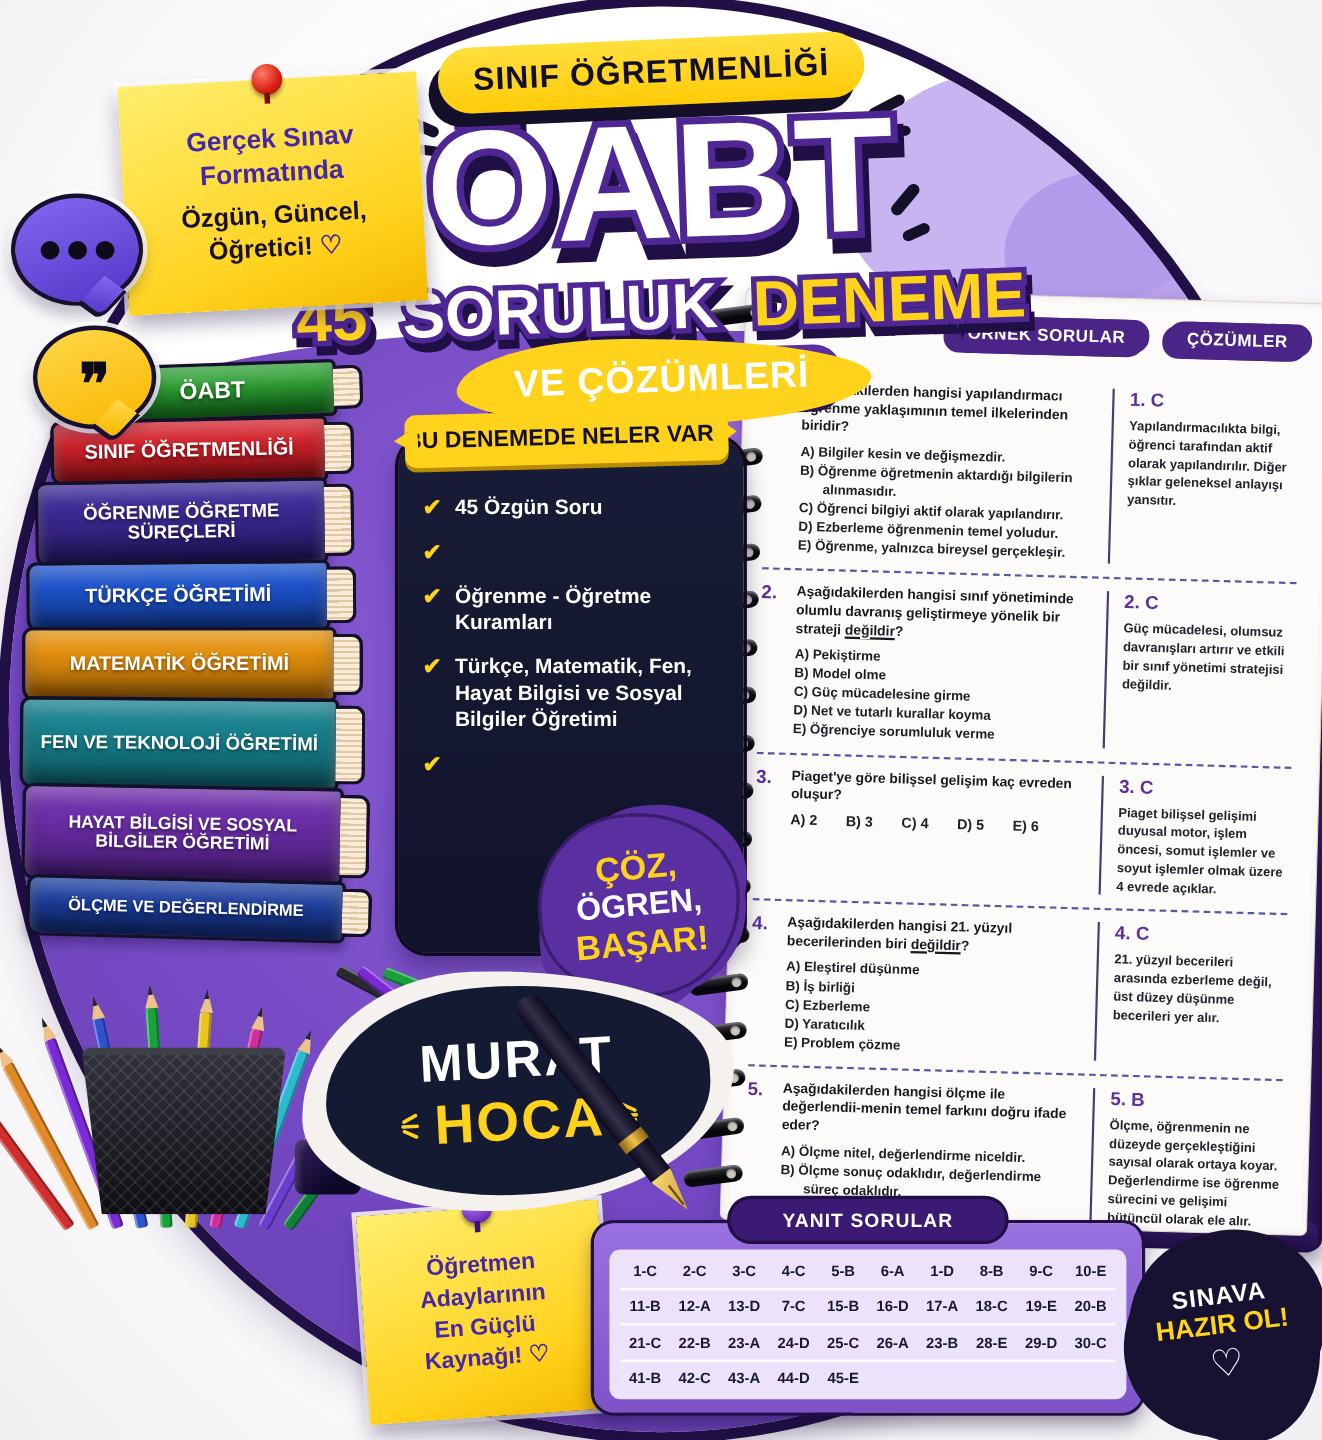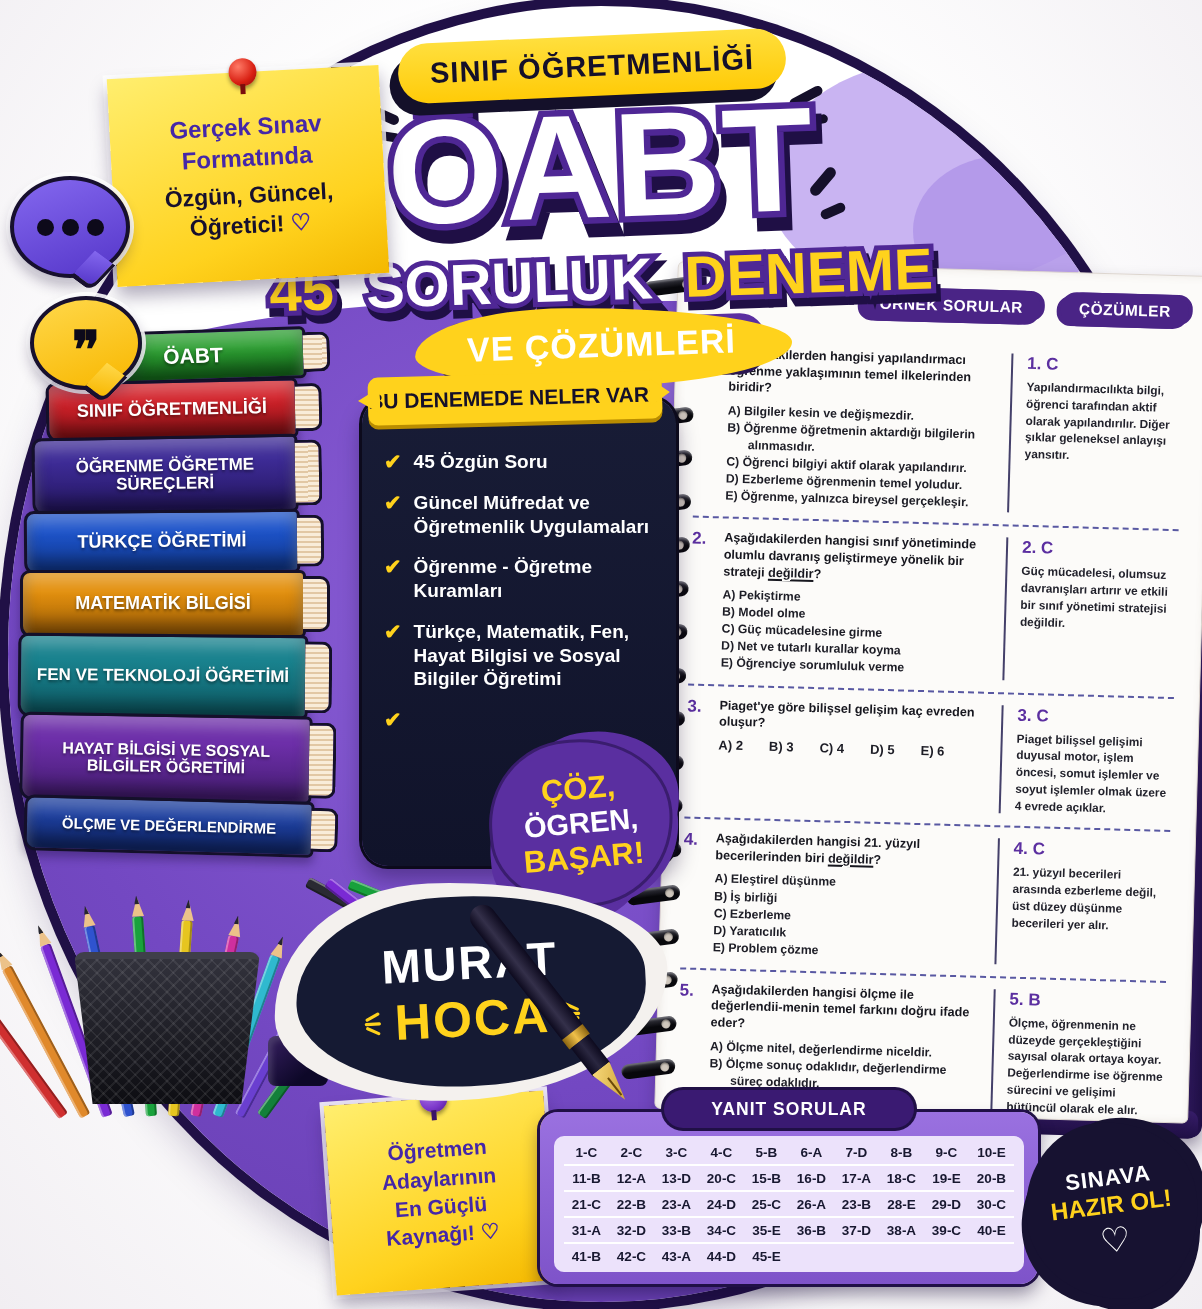--- a/index.html
+++ b/index.html
@@ -312,21 +312,21 @@
       </div>
       <div class="book" style="left: 16px; top: 106px; width: 266px; height: 78px; transform: rotate(-1deg); font-size: 17px; background: linear-gradient(rgb(61, 43, 150) 30%, rgb(36, 22, 96) 100%);">
         <span class="book-label">ÖĞRENME ÖĞRETME SÜREÇLERİ</span>
         <span class="page-edge"></span>
       </div>
       <div class="book" style="left: 8px; top: 180px; width: 276px; height: 64px; transform: rotate(-0.5deg); font-size: 18px; background: linear-gradient(rgb(29, 83, 201) 30%, rgb(17, 58, 148) 100%);">
         <span class="book-label">TÜRKÇE ÖĞRETİMİ</span>
         <span class="page-edge"></span>
       </div>
       <div class="book" style="left: 4px; top: 240px; width: 286px; height: 68px; transform: rotate(0deg); font-size: 18px; background: linear-gradient(rgb(227, 144, 14) 30%, rgb(160, 95, 6) 100%);">
-        <span class="book-label">MATEMATİK BİLGİSİ</span>
+        <span class="book-label">MATEMATİK ÖĞRETİMİ</span>
         <span class="page-edge"></span>
       </div>
       <div class="book" style="left: 2px; top: 304px; width: 290px; height: 84px; transform: rotate(0.5deg); font-size: 17px; background: linear-gradient(rgb(25, 130, 142) 30%, rgb(13, 90, 100) 100%);">
         <span class="book-label">FEN VE TEKNOLOJİ ÖĞRETİMİ</span>
         <span class="page-edge"></span>
       </div>
       <div class="book" style="left: 4px; top: 384px; width: 292px; height: 88px; transform: rotate(1deg); font-size: 16px; background: linear-gradient(rgb(109, 47, 169) 30%, rgb(69, 28, 114) 100%);">
         <span class="book-label">HAYAT BİLGİSİ VE SOSYAL BİLGİLER ÖĞRETİMİ</span>
         <span class="page-edge"></span>
       </div>
@@ -353,21 +353,20 @@
 
   <div class="panel">
     <div class="panel-header">BU DENEMEDE NELER VAR?</div>
     <div id="feature-list">
         <div class="feature">
           <span class="check">✔</span>
           <span class="ftext">45 Özgün Soru</span>
         </div>
         <div class="feature">
           <span class="check">✔</span>
-          <span class="ftext">Güncel Müfredat ve Öğretmenlik Uygulamaları</span>
         </div>
         <div class="feature">
           <span class="check">✔</span>
           <span class="ftext">Öğrenme - Öğretme Kuramları</span>
         </div>
         <div class="feature">
           <span class="check">✔</span>
           <span class="ftext">Türkçe, Matematik, Fen, Hayat Bilgisi ve Sosyal Bilgiler Öğretimi</span>
         </div>
         <div class="feature">
@@ -595,62 +594,50 @@
   <div id="answer-key">
     <div id="ak-header">YANIT SORULAR</div>
     <div id="ak-grid">
         <div class="ak-row">
           <span class="ak-cell">1-C</span>
           <span class="ak-cell">2-C</span>
           <span class="ak-cell">3-C</span>
           <span class="ak-cell">4-C</span>
           <span class="ak-cell">5-B</span>
           <span class="ak-cell">6-A</span>
-          <span class="ak-cell">7-D</span>
+          <span class="ak-cell">1-D</span>
           <span class="ak-cell">8-B</span>
           <span class="ak-cell">9-C</span>
           <span class="ak-cell">10-E</span>
         </div>
         <div class="ak-row">
           <span class="ak-cell">11-B</span>
           <span class="ak-cell">12-A</span>
           <span class="ak-cell">13-D</span>
-          <span class="ak-cell">20-C</span>
+          <span class="ak-cell">7-C</span>
           <span class="ak-cell">15-B</span>
           <span class="ak-cell">16-D</span>
           <span class="ak-cell">17-A</span>
           <span class="ak-cell">18-C</span>
           <span class="ak-cell">19-E</span>
           <span class="ak-cell">20-B</span>
         </div>
         <div class="ak-row">
           <span class="ak-cell">21-C</span>
           <span class="ak-cell">22-B</span>
           <span class="ak-cell">23-A</span>
           <span class="ak-cell">24-D</span>
           <span class="ak-cell">25-C</span>
           <span class="ak-cell">26-A</span>
           <span class="ak-cell">23-B</span>
           <span class="ak-cell">28-E</span>
           <span class="ak-cell">29-D</span>
           <span class="ak-cell">30-C</span>
         </div>
         <div class="ak-row">
-          <span class="ak-cell">31-A</span>
-          <span class="ak-cell">32-D</span>
-          <span class="ak-cell">33-B</span>
-          <span class="ak-cell">34-C</span>
-          <span class="ak-cell">35-E</span>
-          <span class="ak-cell">36-B</span>
-          <span class="ak-cell">37-D</span>
-          <span class="ak-cell">38-A</span>
-          <span class="ak-cell">39-C</span>
-          <span class="ak-cell">40-E</span>
-        </div>
-        <div class="ak-row">
           <span class="ak-cell">41-B</span>
           <span class="ak-cell">42-C</span>
           <span class="ak-cell">43-A</span>
           <span class="ak-cell">44-D</span>
           <span class="ak-cell">45-E</span>
           <span class="ak-cell"></span>
           <span class="ak-cell"></span>
           <span class="ak-cell"></span>
           <span class="ak-cell"></span>
           <span class="ak-cell"></span>

